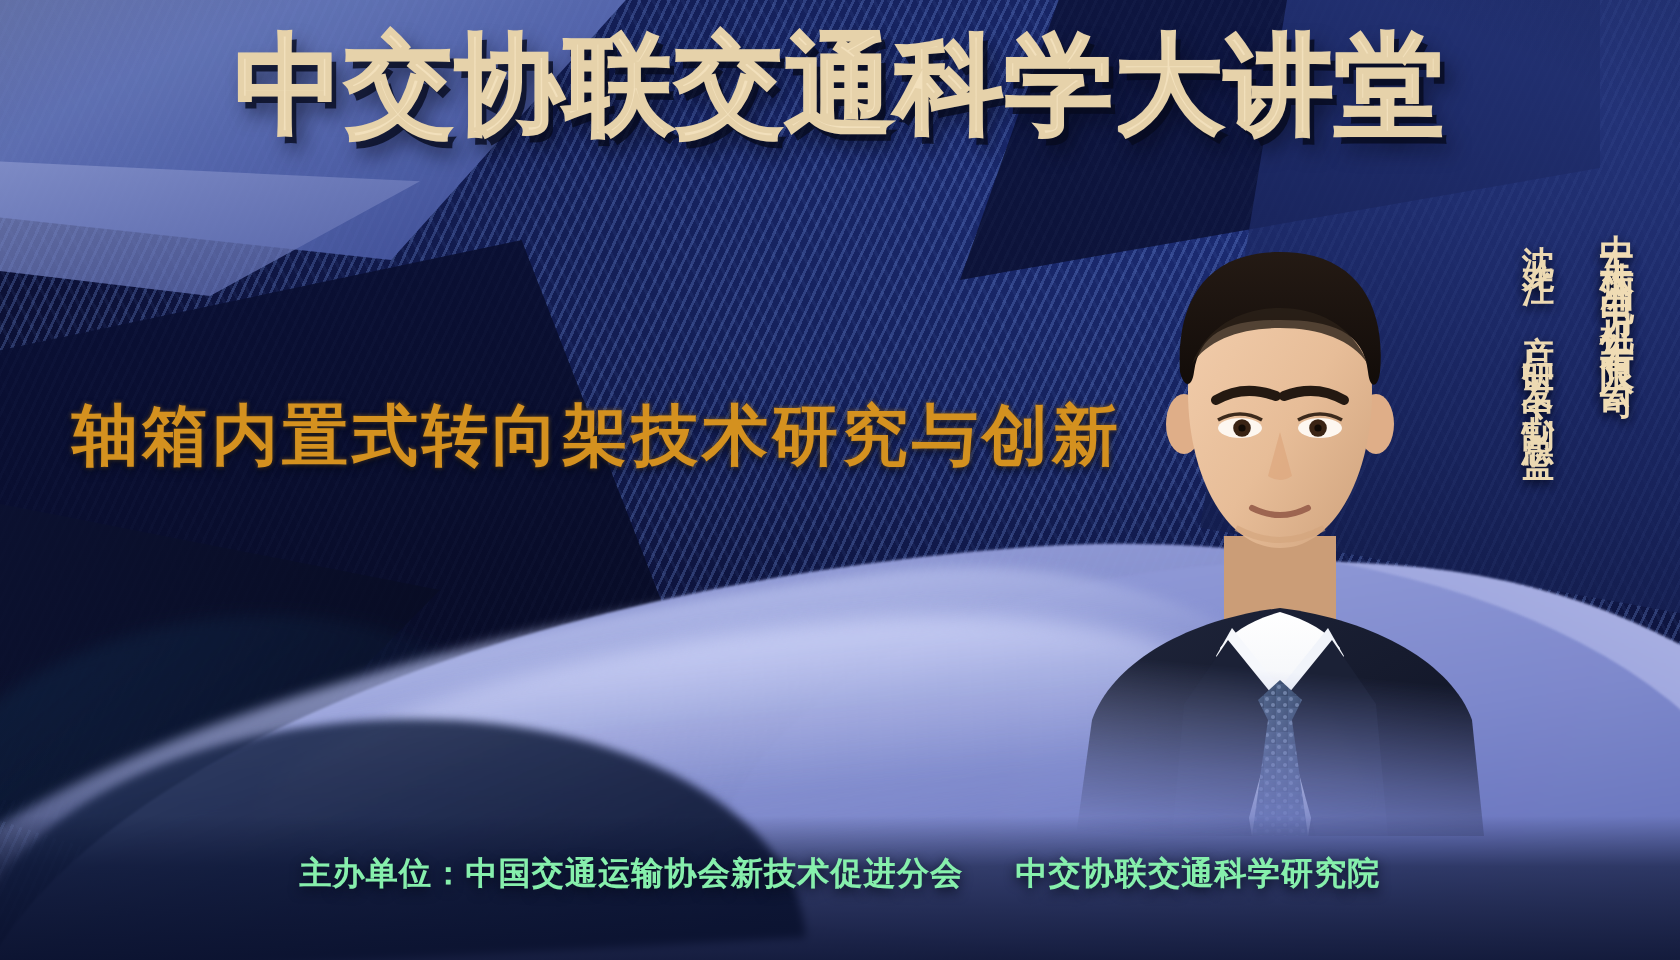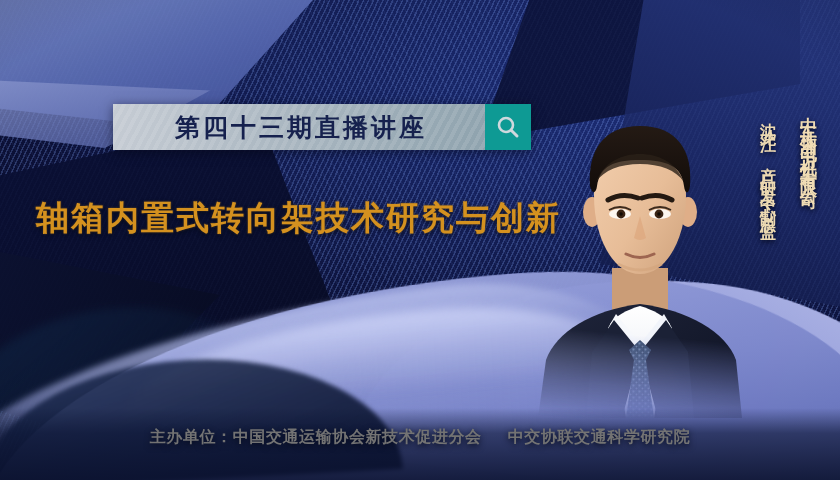--- a/index.html
+++ b/index.html
@@ -225,21 +225,21 @@
     text-shadow:0 2px 5px rgba(4,8,24,.8);
     z-index:7;
   }
   .vcol-company{ right:20px; top:103px; font-size:17px; }
   .vcol-person { right:62px; top:110px; font-size:16px; letter-spacing:7px; color:#ecd9b2; }
 
   
   .footer{
     position:absolute;left:0;right:0;bottom:32px;
     text-align:center;
-    color:#737373;
+    color:#86efac;
     font-size:16px;font-weight:bold;letter-spacing:.6px;
     text-shadow:0 2px 6px rgba(5,9,26,.95);
     z-index:8;
     white-space:nowrap;
   }
   .footer .gap{display:inline-block;width:26px;}
 </style>
 </head>
 <body>
 
@@ -334,30 +334,22 @@
   <div class="silk">
     <div class="silk-band silk-dark2"></div>
     <div class="silk-band silk-3"></div>
     <div class="silk-band silk-1"></div>
     <div class="silk-band silk-2"></div>
     <div class="silk-band silk-4"></div>
     <div class="silk-band silk-dark"></div>
   </div>
   <div class="footer-band"></div>
 
-
-  <div class="sub-bar">
-    <div class="sub-bar-text">第四十三期直播讲座</div>
-    <div class="sub-bar-icon">
-      <svg width="26" height="26" viewBox="0 0 26 26">
-        <circle cx="11" cy="11" r="7" fill="none" stroke="#cfd8dd" stroke-width="2.6"></circle>
-        <line x1="16.2" y1="16.2" x2="22" y2="22" stroke="#cfd8dd" stroke-width="3" stroke-linecap="round"></line>
-      </svg>
-    </div>
-  </div>
+  <div class="main-title">中交协联交通科学大讲堂</div>
+
 
   <div class="topic">轴箱内置式转向架技术研究与创新</div>
 
 
   <div class="vcol vcol-company">中车株洲电力机车有限公司</div>
   <div class="vcol vcol-person">沈龙江 产品研发中心副总监</div>
 
   <div class="footer">
     <span>主办单位：</span><span>中国交通运输协会新技术促进分会</span><span class="gap"></span><span>中交协联交通科学研究院</span>
   </div>

